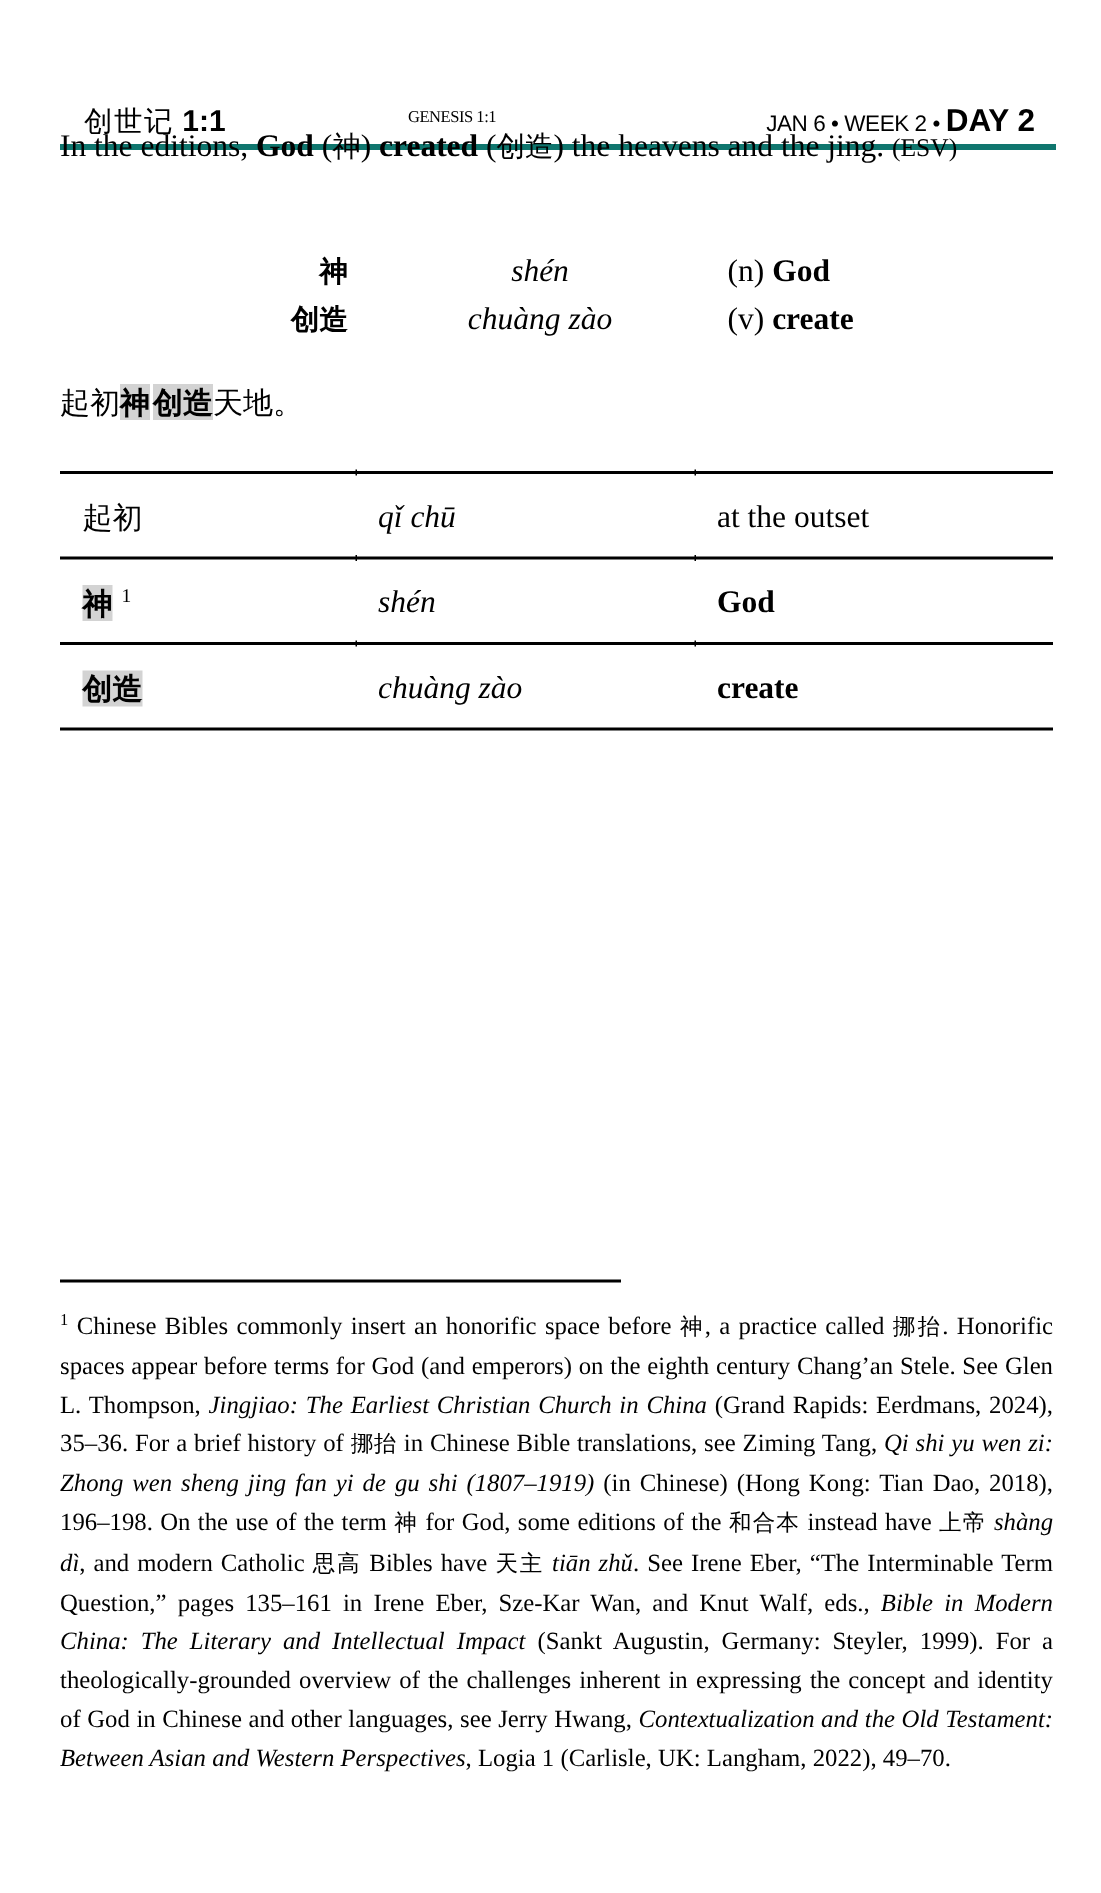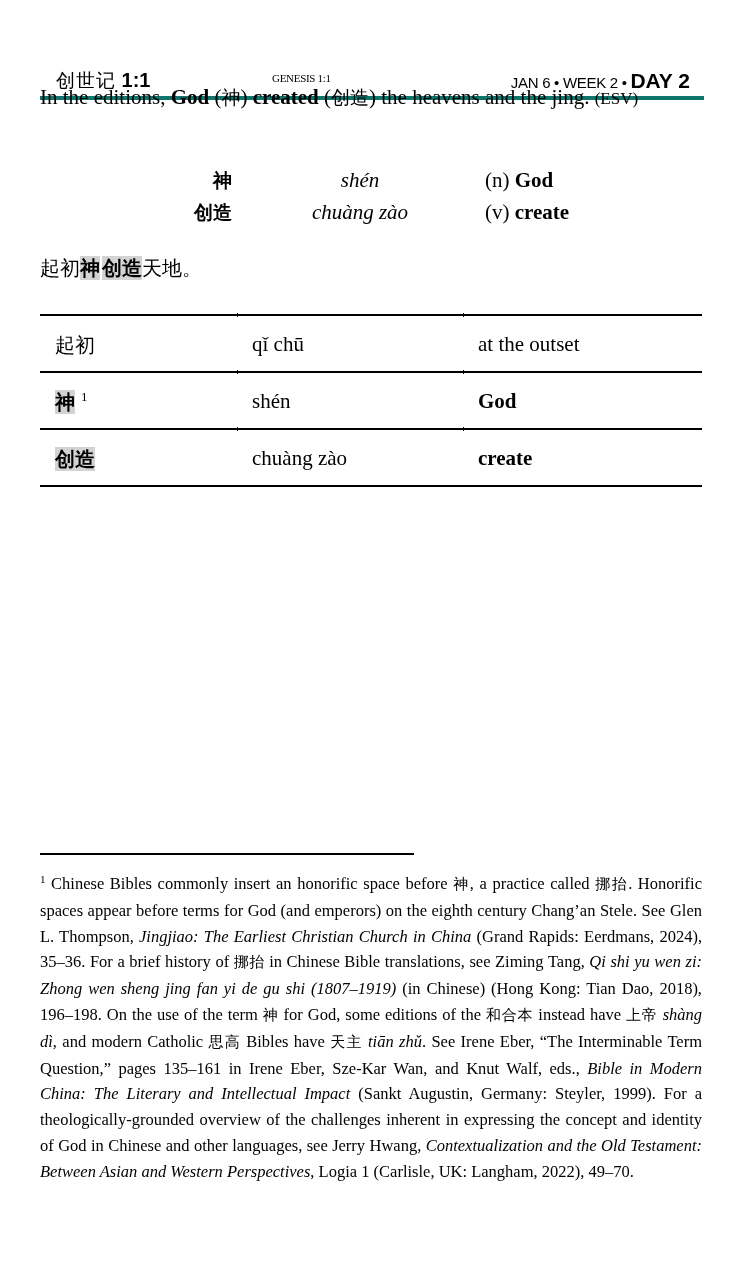--- a/index.html
+++ b/index.html
@@ -31,21 +31,21 @@
 
   
   .cn-sentence { position: absolute; top: 255px; left: 0; font-family: "DejaVu Sans", sans-serif; font-size: 20px; }
   .hl { background: #d3d3d3; font-weight: bold; }
 
   
   .tbl { position: absolute; top: 314px; left: 0; width: 662px; border-top: 2px solid #000; }
   .trow { position: relative; height: 55px; border-bottom: 2px solid #000; }
   .trow .tick { position: absolute; top: -3px; width: 1px; height: 4px; background: #000; }
   .trow .c1 { position: absolute; left: 15px; top: 16px; font-family: "DejaVu Sans", sans-serif; font-size: 20px; }
-  .trow .c2 { position: absolute; left: 212px; top: 16px; font-family: "Liberation Serif", serif; font-size: 21px; }
+  .trow .c2 { position: absolute; left: 212px; top: 16px; font-family: "Liberation Serif", serif; font-style: italic; font-size: 21px; }
   .trow .c3 { position: absolute; left: 438px; top: 16px; font-family: "Liberation Serif", serif; font-size: 21px; }
   .trow .c3.bold { font-weight: bold; }
   .sup { font-family: "Liberation Serif", serif; font-size: 13px; vertical-align: super; font-weight: normal; margin-left: 6px; }
 
   
   .fn-rule { position: absolute; top: 853px; left: 0; width: 374px; height: 2px; background: #000; }
   .footnote { position: absolute; top: 871px; left: 0; width: 662px; font-family: "Liberation Serif", serif; font-size: 16.5px; line-height: 25.8px; text-align: justify; }
   .footnote .cn { font-family: "DejaVu Sans", sans-serif; font-size: 15px; }
   .footnote sup { font-size: 11px; vertical-align: 6px; line-height: 0; }
 </style>

